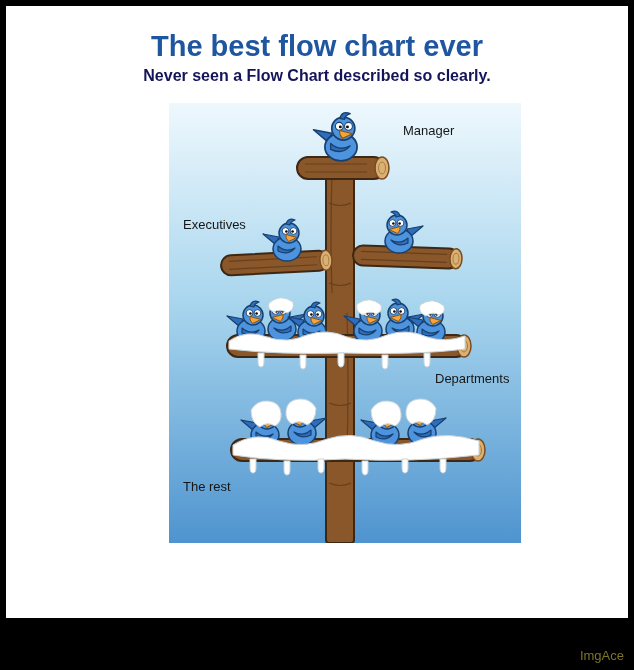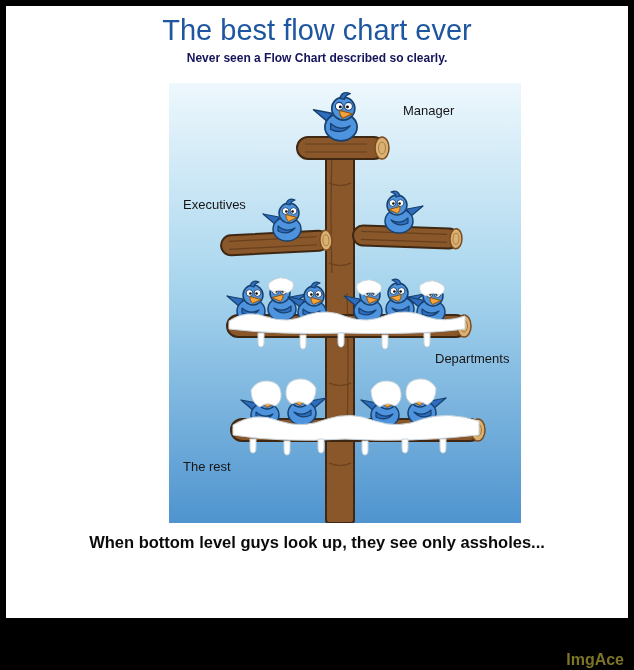--- a/index.html
+++ b/index.html
@@ -1,24 +1,24 @@
 <!DOCTYPE html>
 <html style="--title-blue: #1e56a0; --subtitle-navy: #14145a; --sky-top: #eef8fd; --sky-bottom: #4f94cf; --wood: #8a572a; --bird-blue: #4e93dd; --droppings: #ffffff; --watermark-gold: #7d7426;"><head>
 <meta charset="utf-8">
 <style>
   html,body{margin:0;padding:0;}
   body{width:634px;height:670px;background:#000;font-family:"Liberation Sans",sans-serif;}
   .frame{position:relative;width:634px;height:670px;background:#000;overflow:hidden;}
   .panel{position:absolute;left:6px;top:6px;width:622px;height:612px;background:#fff;text-align:center;}
-  .title{margin:8px 0 0;font-size:29px;font-weight:normal;letter-spacing:0;color:var(--title-blue,#1e56a0);}
-  .subtitle{margin-top:4px;font-size:12px;font-weight:bold;color:var(--subtitle-navy,#14145a);}
+  .title{margin:24px 0 0;font-size:29px;font-weight:bold;letter-spacing:0;color:var(--title-blue,#1e56a0);}
+  .subtitle{margin-top:4px;font-size:16px;font-weight:bold;color:var(--subtitle-navy,#14145a);}
   .cartoon-wrap{width:296px;height:440px;margin:18px auto 0;}
   svg{display:block;font-family:"Liberation Sans",sans-serif;}
   .caption{margin-top:8px;font-size:16.5px;font-weight:bold;color:#0b0b0b;line-height:22px;}
-  .watermark{position:absolute;right:10px;bottom:1px;font-size:16px;font-weight:bold;color:var(--watermark-gold,#7d7426);}
+  .watermark{position:absolute;right:10px;bottom:7px;font-size:13px;font-weight:normal;color:var(--watermark-gold,#7d7426);}
   
   .sky-top{stop-color:var(--sky-top,#eef8fd);}
   .sky-mid{stop-color:#a9d6ee;}
   .sky-bot{stop-color:var(--sky-bottom,#4f94cf);}
   .wood{fill:var(--wood,#8a572a);stroke:#3e2813;stroke-width:2;}
   .wood-grain{fill:none;stroke:#5e3a1a;stroke-width:1.2;opacity:.8;}
   .cut{fill:#dab173;stroke:#7a4a20;stroke-width:1.5;}
   .cut-ring{fill:none;stroke:#a97c42;stroke-width:1;}
   .bird-body{fill:var(--bird-blue,#4e93dd);stroke:#17406e;stroke-width:1.5;}
   .bird-dark{fill:#2e6dbd;stroke:#17406e;stroke-width:1.2;stroke-linejoin:round;}
@@ -174,18 +174,17 @@
         </g>
 
         <text class="label" x="234" y="32">Manager</text>
         <text class="label" x="14" y="126">Executives</text>
         <text class="label" x="266" y="280">Departments</text>
         <text class="label" x="14" y="388">The rest</text>
       </svg>
     </div>
 
     <div class="caption">
-      <div>When bottom level guys look up, they see only assholes...</div>
     </div>
   </div>
 
   <div class="watermark">ImgAce</div>
 </div>
 
 </body></html>

